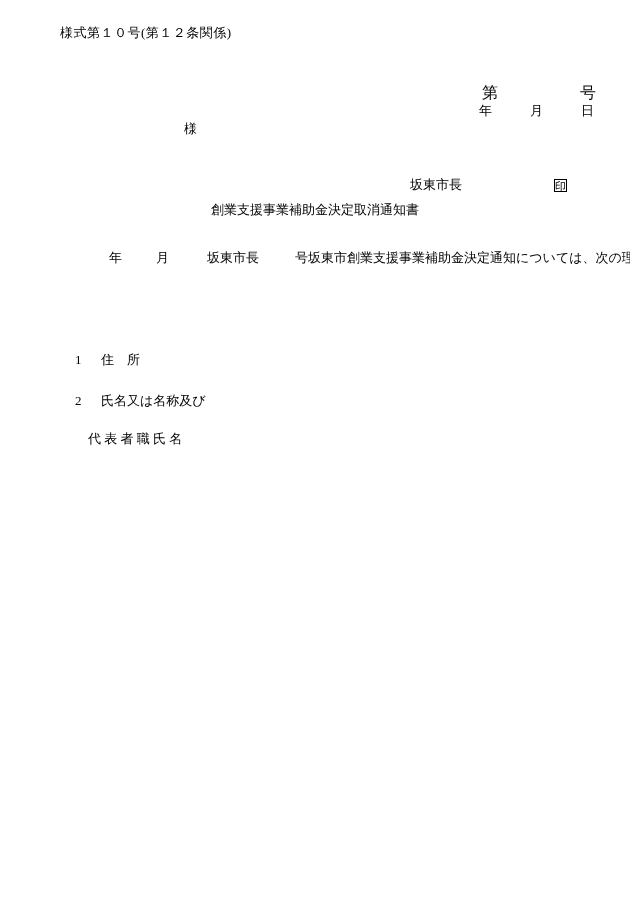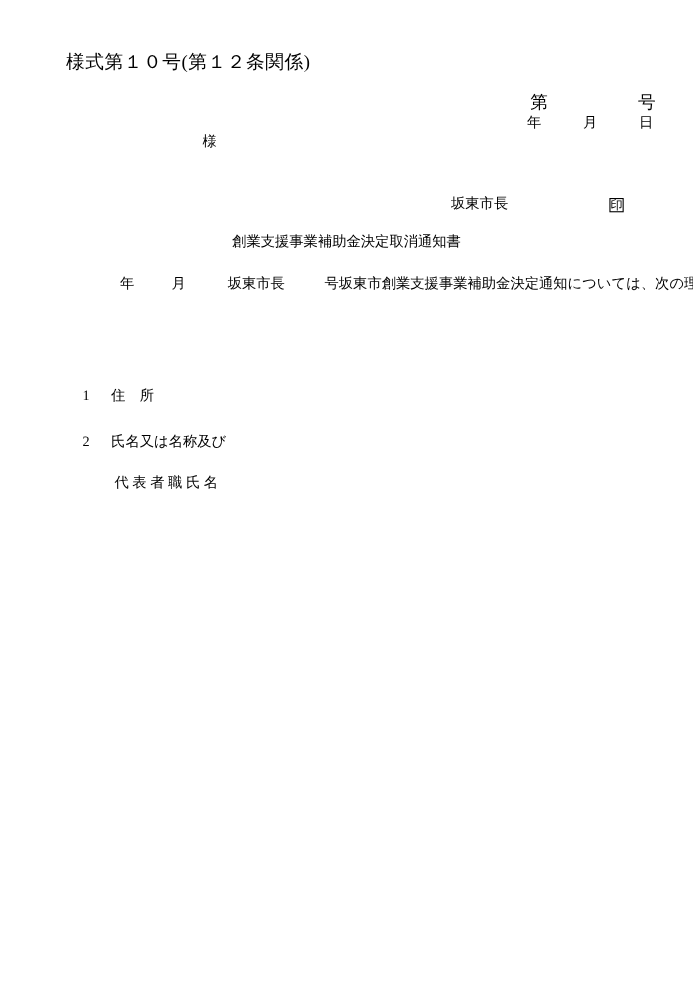--- a/index.html
+++ b/index.html
@@ -19,22 +19,22 @@
     position: relative;
     width: 630px;
     height: 903px;
     box-sizing: border-box;
   }
   .abs { position: absolute; white-space: pre; }
 
   
   .form-no {
     left: 60px;
-    top: 45px;
-    font-size: 17px;
+    top: 24px;
+    font-size: 13px;
     letter-spacing: 0.5px;
   }
 
   
   .doc-number-row {
     left: 466px;
     top: 65px;
     font-size: 16px;
   }
   .doc-date-row {
@@ -69,21 +69,21 @@
     line-height: 12px;
     font-size: 11px;
     text-align: center;
     vertical-align: -1px;
     box-sizing: border-box;
   }
 
   
   .doc-title {
     left: 0;
-    top: 211px;
+    top: 201px;
     width: 630px;
     text-align: center;
     font-size: 13px;
   }
 
   
   .body-para {
     left: 63px;
     top: 247px;
     width: 510px;
@@ -98,21 +98,21 @@
   
   .item {
     left: 62px;
     font-size: 13px;
     line-height: 19px;
   }
   .item-1 { top: 331px; }
   .item-2 { top: 372px; }
   .item-3 { top: 422px; }
   .item .num { display: inline-block; width: 26px; }
-  .item .sub { display: block; margin-left: 42px; }
+  .item .sub { display: block; margin-left: 26px; }
   .sp-wide { letter-spacing: 13px; }
 </style>
 </head>
 <body>
 
 <div class="page">
 
   <div class="abs form-no">様式第１０号(第１２条関係)</div>
 
   <div class="abs doc-number-row">

